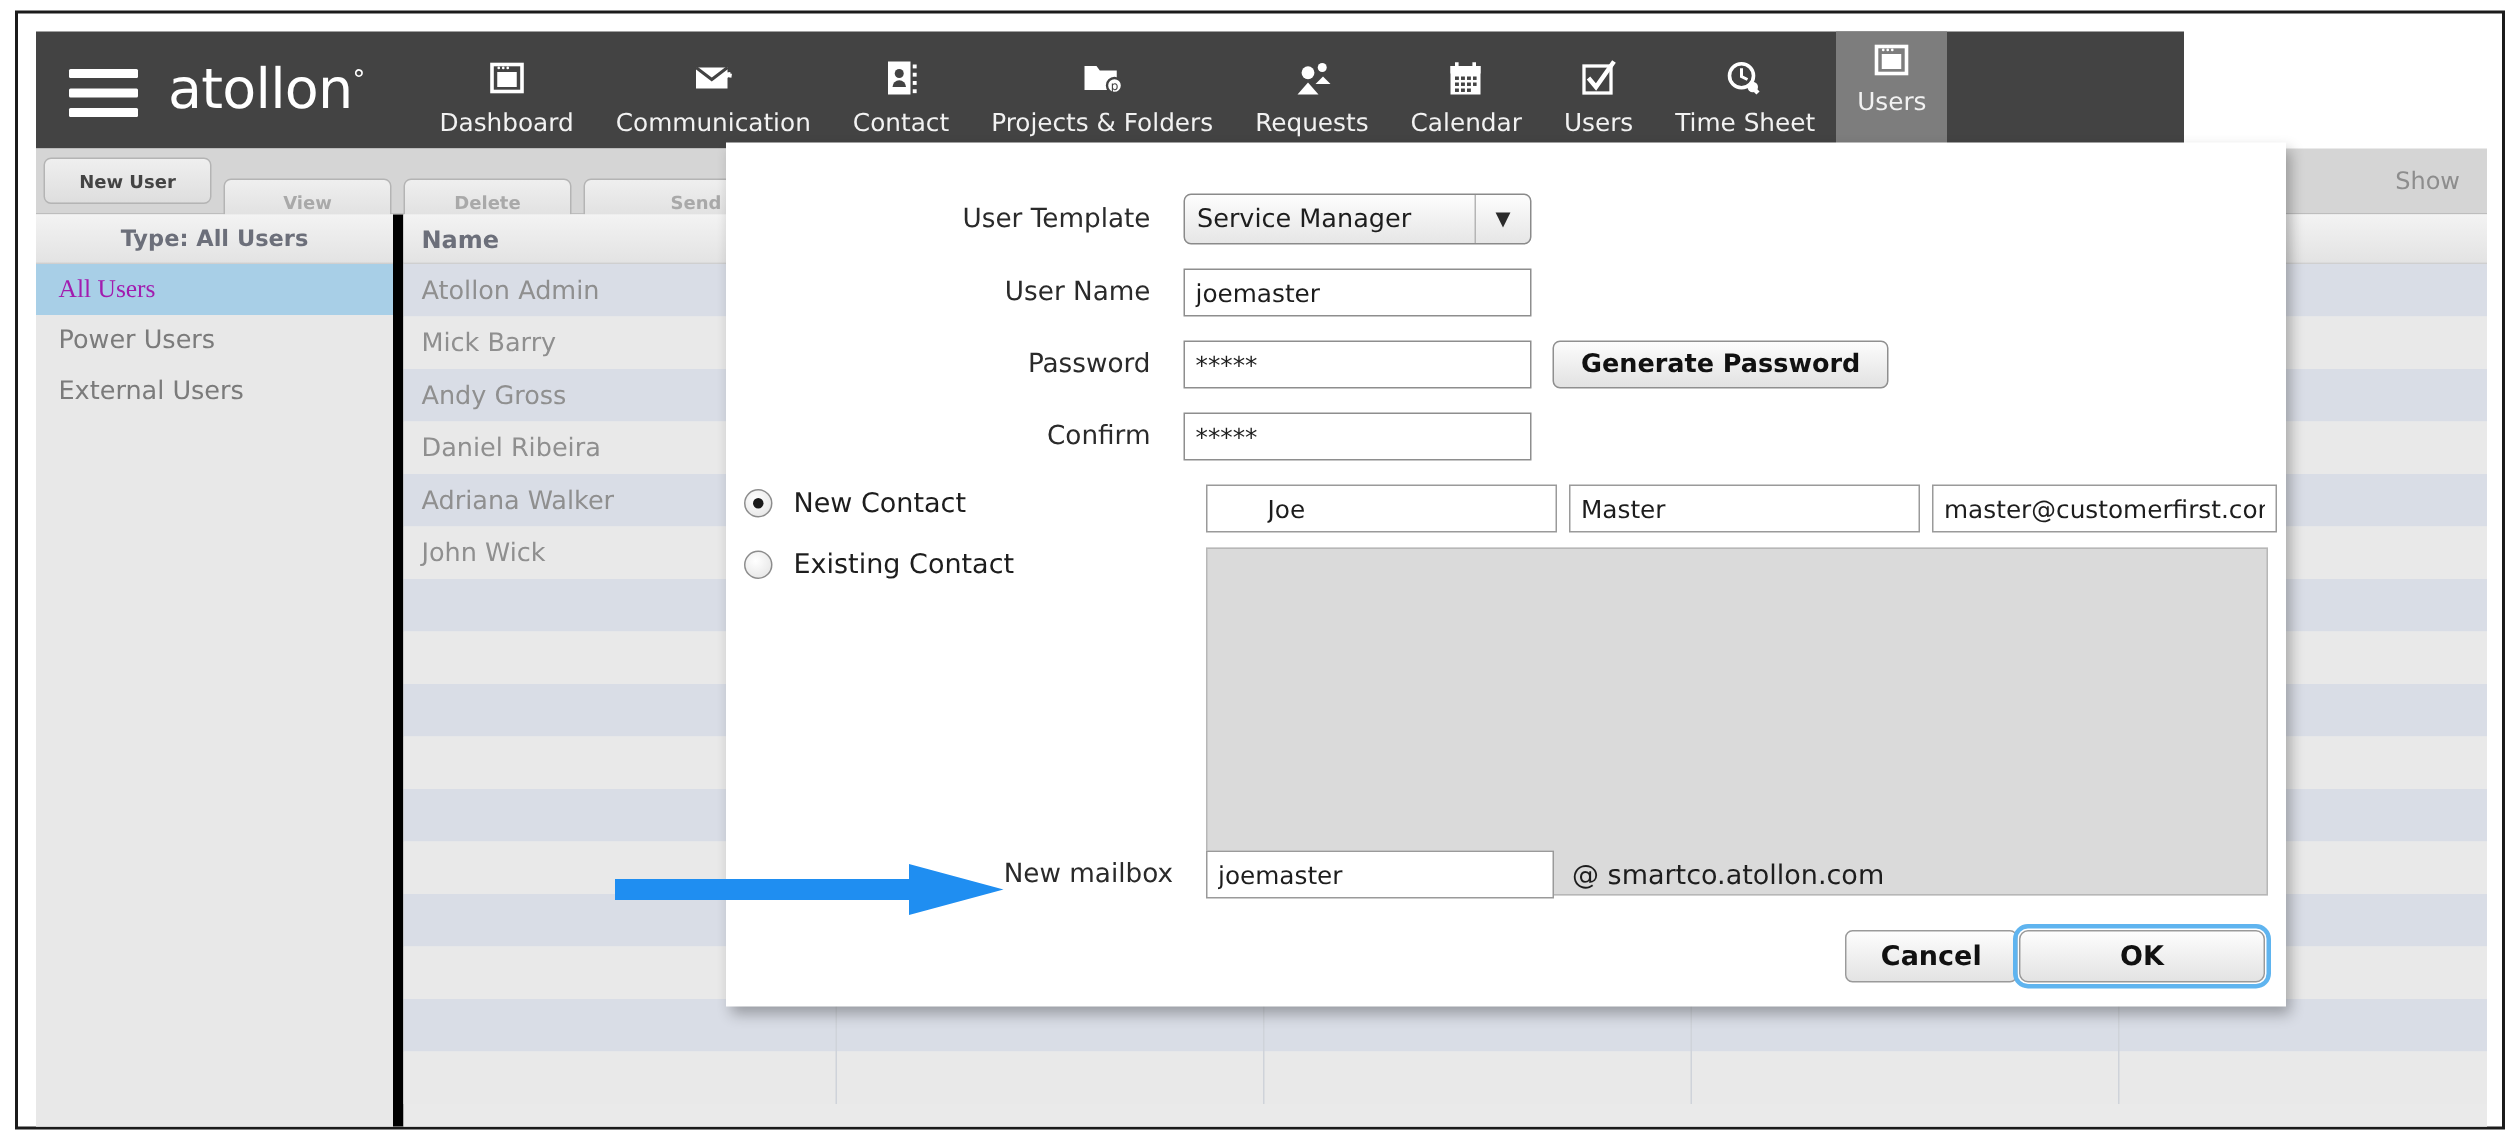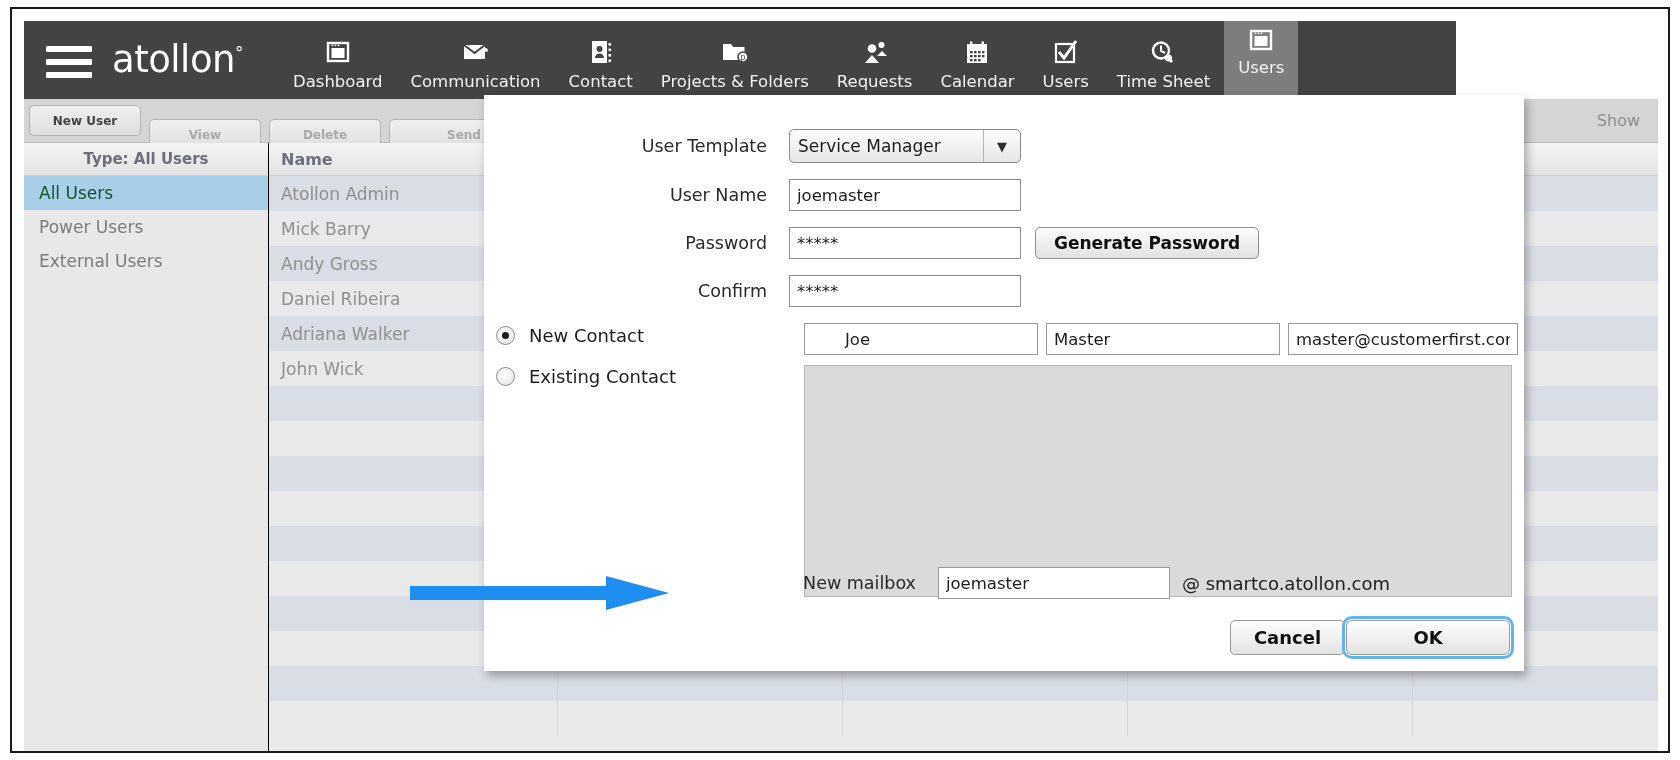--- a/index.html
+++ b/index.html
@@ -122,41 +122,41 @@
     left: 12px; top: 134px;
     width: 1634px; height: 612px;
     background: #e9e9e9;
     display: flex;
   }
 
   
   .sidepanel {
     width: 245px;
     background: #e8e8e8;
-    border-right: 1px solid #000000;
+    border-right: 7px solid #000000;
     flex: 0 0 245px;
   }
   .side-head {
     height: 33px;
     background: linear-gradient(#f3f3f3, #e3e3e3);
     border-bottom: 1px solid #cfcfcf;
     display:flex; align-items:center; justify-content:center;
     font-size: 15px; font-weight: bold; color: #6c6f7a;
     font-family: "DejaVu Sans", sans-serif;
   }
   .side-item {
     height: 34px;
     display:flex; align-items:center;
     padding-left: 15px;
     font-size: 17px;
     color: #7b7b7b;
     cursor: pointer;
     font-family: "DejaVu Sans", sans-serif;
   }
-  .side-item.selected { background: #a8cfe7; color: #14532d; }
+  .side-item.selected { background: #a8cfe7; color: #a21caf; font-family: Liberation Serif, serif; }
 
   
   .tablewrap { flex: 1 1 auto; position: relative; background: #eaeaea; }
   .thead {
     height: 33px;
     background: linear-gradient(#f3f3f3, #e3e3e3);
     border-bottom: 1px solid #cfcfcf;
     display:flex; align-items:center;
   }
   .thead .th {
@@ -295,21 +295,21 @@
     left: 320px; top: 40px;
     width: 708px; height: 232px;
     background: #dadada;
     border: 1px solid #b7b7b7;
   }
 
   .mailbox-row {
     position: absolute;
     left: 0; top: 472px;
     width: 100%;
-    display: flex; align-items: center; justify-content: center;
+    display: flex; align-items: center;
   }
   .mb-label {
     width: 320px; text-align: right; padding-right: 22px;
     font-size: 17.5px; color: #2a2a2a;
     font-family: "DejaVu Sans", sans-serif;
   }
   .mb-input {
     height: 32px; width: 232px;
     border: 1px solid #9a9a9a; background:#fff;
     font-size: 16.5px; color: #1d1d1d; padding: 0 7px; outline:none;

